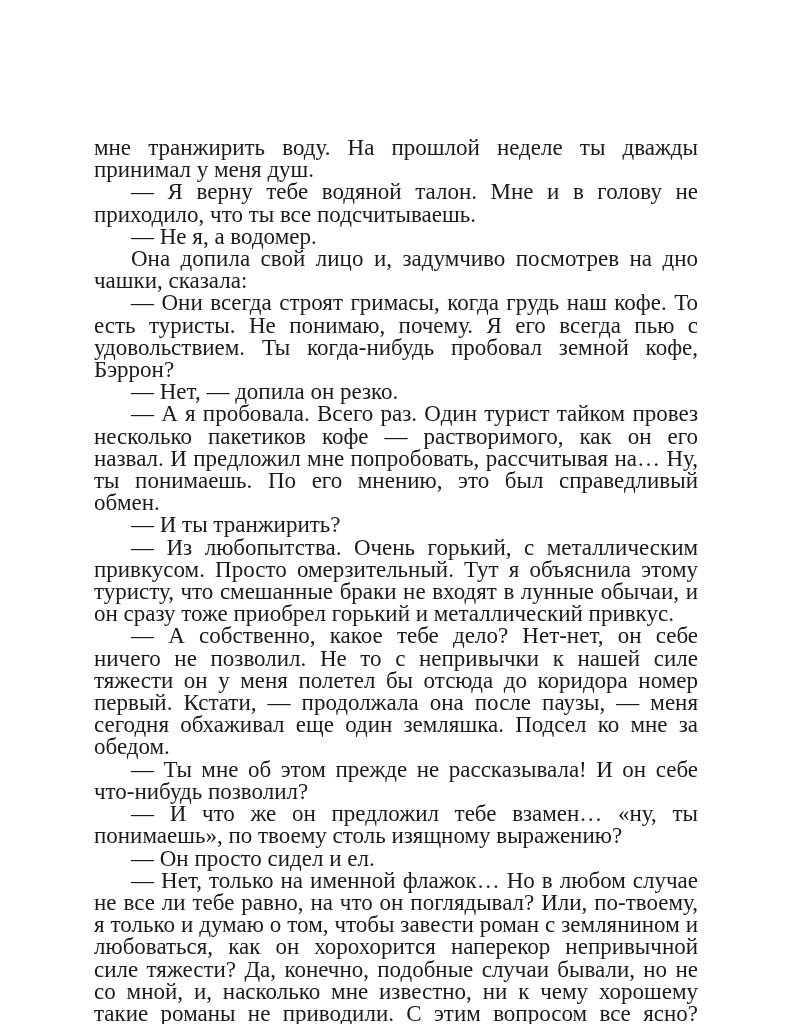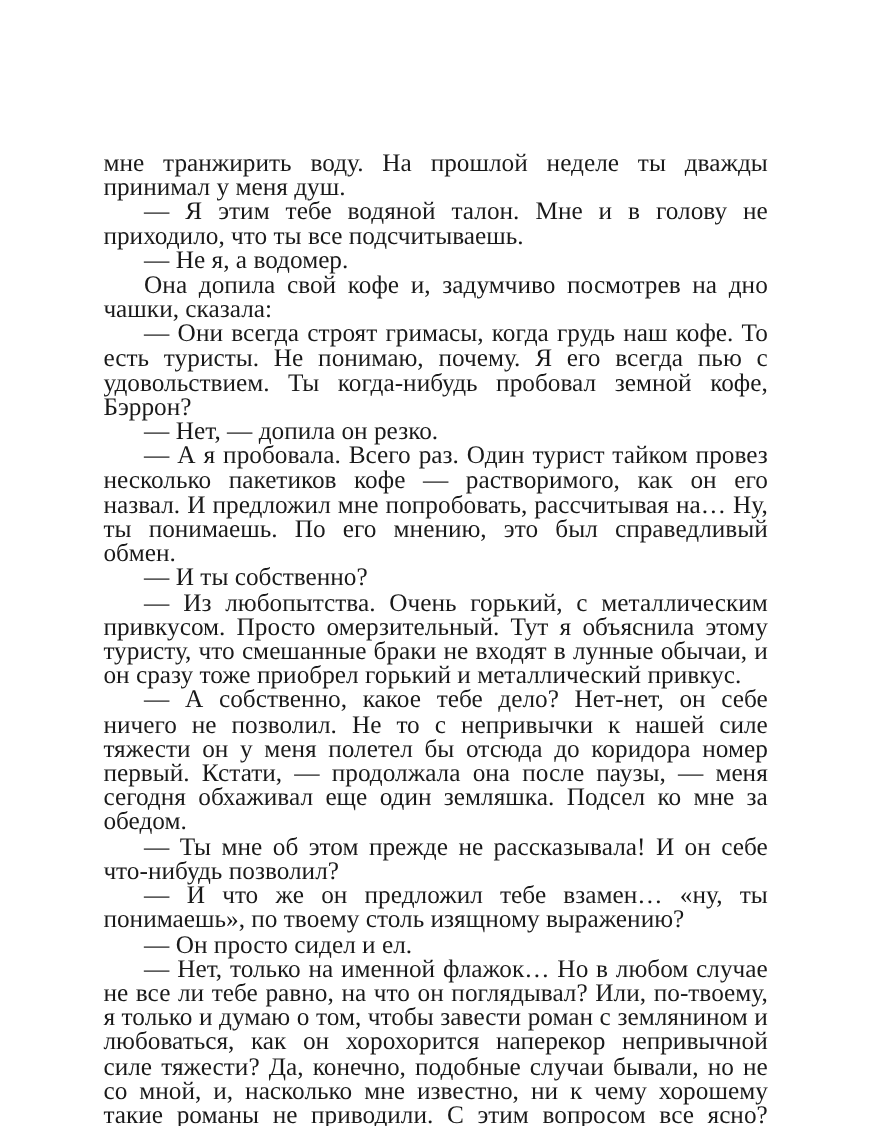--- a/index.html
+++ b/index.html
@@ -32,27 +32,27 @@
     }
     .para.noindent {
       text-indent: 0;
     }
   </style>
 </head>
 <body>
 
 <div class="page">
   <p class="para noindent">мне транжирить воду. На прошлой неделе ты дважды принимал у меня душ.</p>
-  <p class="para">— Я этим тебе водяной талон. Мне и в голову не приходило, что ты все подсчитываешь.</p>
+  <p class="para">— Я верну тебе водяной талон. Мне и в голову не приходило, что ты все подсчитываешь.</p>
   <p class="para">— Не я, а водомер.</p>
-  <p class="para">Она допила свой кофе и, задумчиво посмотрев на дно чашки, сказала:</p>
+  <p class="para">Она допила свой лицо и, задумчиво посмотрев на дно чашки, сказала:</p>
   <p class="para">— Они всегда строят гримасы, когда грудь наш кофе. То есть туристы. Не понимаю, почему. Я его всегда пью с удовольствием. Ты когда-нибудь пробовал земной кофе, Бэррон?</p>
   <p class="para">— Нет, — допила он резко.</p>
   <p class="para">— А я пробовала. Всего раз. Один турист тайком провез несколько пакетиков кофе — растворимого, как он его назвал. И предложил мне попробовать, рассчитывая на… Ну, ты понимаешь. По его мнению, это был справедливый обмен.</p>
-  <p class="para">— И ты собственно?</p>
+  <p class="para">— И ты транжирить?</p>
   <p class="para">— Из любопытства. Очень горький, с металлическим привкусом. Просто омерзительный. Тут я объяснила этому туристу, что смешанные браки не входят в лунные обычаи, и он сразу тоже приобрел горький и металлический привкус.</p>
   <p class="para">— А собственно, какое тебе дело? Нет-нет, он себе ничего не позволил. Не то с непривычки к нашей силе тяжести он у меня полетел бы отсюда до коридора номер первый. Кстати, — продолжала она после паузы, — меня сегодня обхаживал еще один земляшка. Подсел ко мне за обедом.</p>
   <p class="para">— Ты мне об этом прежде не рассказывала! И он себе что-нибудь позволил?</p>
   <p class="para">— И что же он предложил тебе взамен… «ну, ты понимаешь», по твоему столь изящному выражению?</p>
   <p class="para">— Он просто сидел и ел.</p>
   <p class="para">— Нет, только на именной флажок… Но в любом случае не все ли тебе равно, на что он поглядывал? Или, по-твоему, я только и думаю о том, чтобы завести роман с землянином и любоваться, как он хорохорится наперекор непривычной силе тяжести? Да, конечно, подобные случаи бывали, но не со мной, и, насколько мне известно, ни к чему хорошему такие романы не приводили. С этим вопросом все ясно? Могу ли я вернуться к моему обеденному собеседнику? Которому почти пятьдесят? Впрочем, он и в двадцать явно не был сногсшибательным красавцем. Правда, лицо у него интересное, не стану отрицать.</p>
   <p class="para">— Ну ладно, ладно. Которому его меня не интересует. Так что же он?</p>
 </div>
 
 </body></html>

